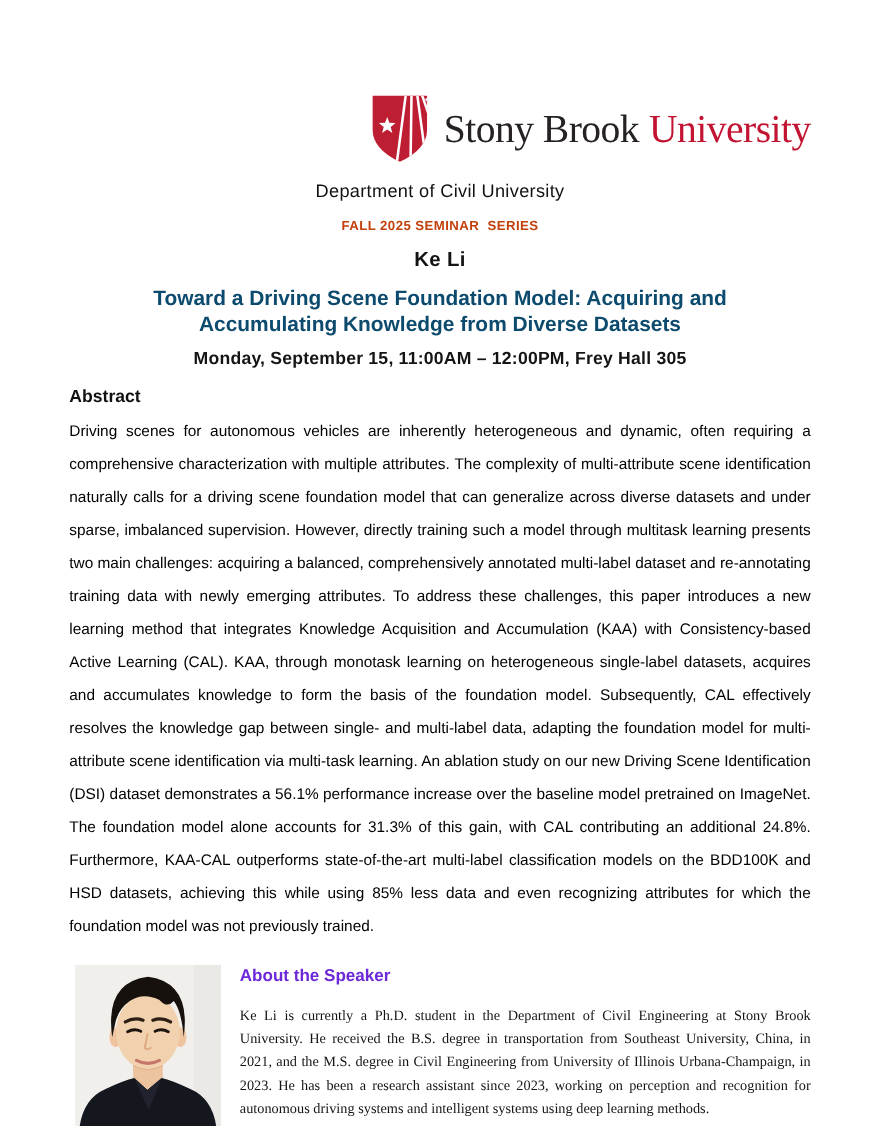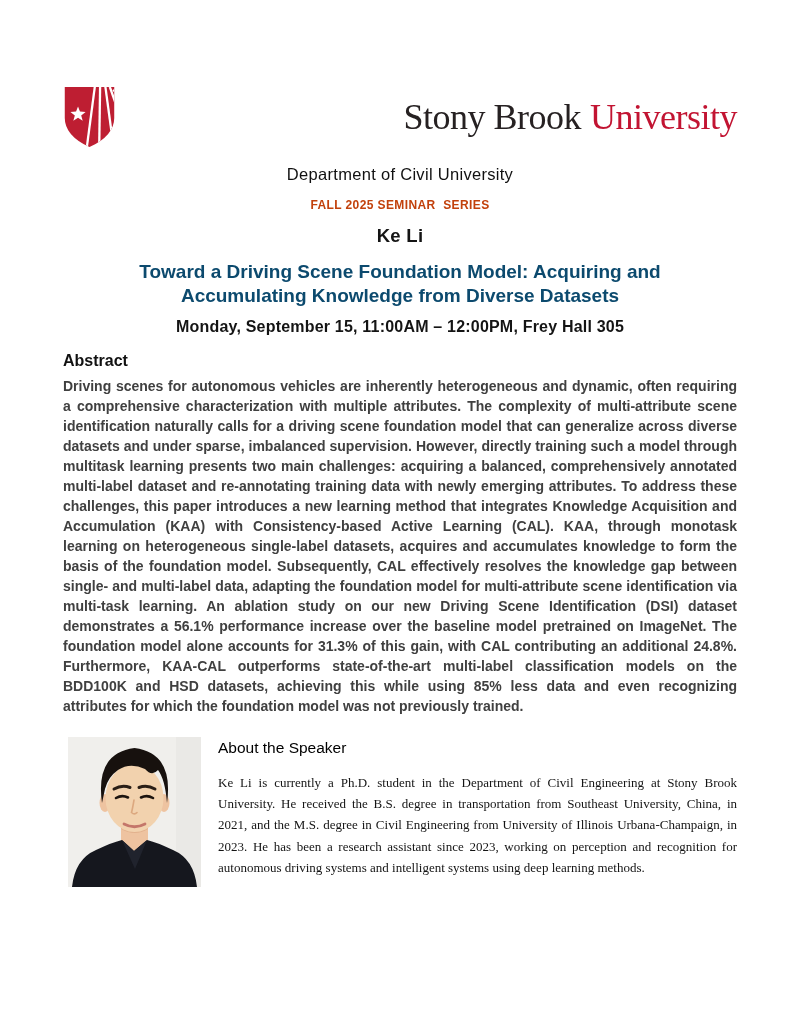--- a/index.html
+++ b/index.html
@@ -10,21 +10,21 @@
     padding: 0 54px 0 63px;
     overflow: hidden;
     font-family: "Liberation Sans", sans-serif;
     color: #111;
   }
   .centered { text-align: center; }
 
   
   .logo-row {
     padding-top: 86px;
-    display: flex; justify-content: space-between; align-items: center;
+    display: flex; justify-content: flex-end; align-items: center;
     gap: 13px;
   }
   .shield { width: 53px; height: 62px; display: block; }
   .wordmark {
     font-family: "Liberation Serif", serif;
     font-size: 36px; line-height: 1; letter-spacing: -0.5px;
     white-space: nowrap;
   }
   .wordmark .wm-dark { color: #262122; }
   .wordmark .wm-red  { color: #C21432; margin-left: 9px; }
@@ -35,28 +35,28 @@
   .ptitle { margin-top: 8px; font-family: "Liberation Serif", serif; font-size: 15.5px; line-height: 20px; color: #141414; }
 
   .talk-title {
     margin: 13px auto 0 auto; max-width: 600px;
     font-size: 19px; font-weight: bold; color: #0c4a6e; line-height: 23.5px;
   }
   .schedule { margin-top: 11px; font-size: 16px; font-weight: bold; color: #141414; letter-spacing: 0.2px; }
 
   .abstract-heading { margin-top: 16px; font-size: 16px; font-weight: bold; text-align: left; color: #111; }
   .abstract-body {
-    margin-top: 6px; font-size: 14px; line-height: 20px;
-    text-align: justify; color: #404040; font-weight: bold;
+    margin-top: 6px; font-size: 14px; line-height: 30px;
+    text-align: justify; color: #000000;
   }
 
   .speaker-row { margin-top: 21px; display: flex; gap: 17px; align-items: flex-start; padding-left: 5px; }
   .photo { width: 133px; height: 150px; flex: none; display: block; }
   .about-col { flex: 1; min-width: 0; }
-  .about-heading { font-size: 15.5px; font-weight: normal; padding-top: 2px; color: #000000; }
+  .about-heading { font-size: 15.5px; font-weight: bold; padding-top: 2px; color: #6d28d9; }
   .about-body {
     margin-top: 15px; font-family: "Liberation Serif", serif;
     font-size: 13px; line-height: 21.2px; text-align: justify; color: #141414;
   }
 </style>
 </head>
 <body>
 
 <div class="page">
 

